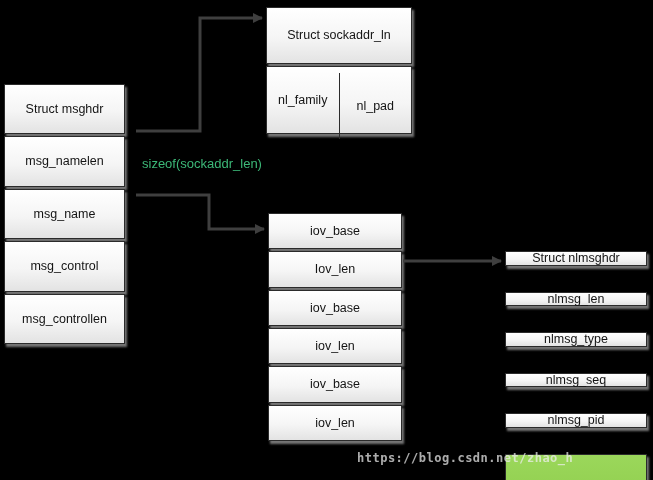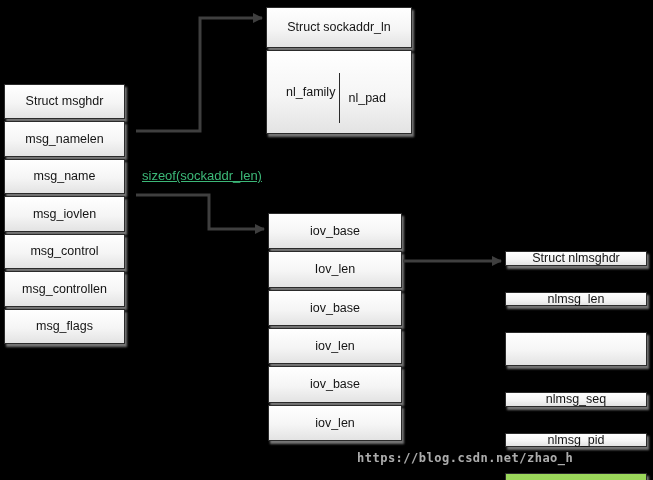--- a/index.html
+++ b/index.html
@@ -17,61 +17,59 @@
   .cell{
     flex:1 1 auto;
     background:linear-gradient(180deg,#ffffff 0%,#f5f5f5 55%,#e3e3e3 100%);
     border:1.5px solid #2b2b2b;
     box-shadow:2px 3px 2px rgba(195,195,195,0.6);
     display:flex;align-items:center;justify-content:center;
     color:#141414;font-size:12.5px;line-height:1;
     box-sizing:border-box;
     white-space:nowrap;
   }
-  .cell.split{padding:16px;}
+  .cell.split{padding:0;}
   .cell.split .half{
     flex:1 1 50%;height:100%;
     display:flex;align-items:center;justify-content:center;
   }
   .cell.split .half + .half{border-left:1.5px solid #2b2b2b;margin-top:12px;}
   .cell.payload{
     flex:0 0 66px;
     background:linear-gradient(180deg,#9bd75b 0%,#92d050 60%,#86c344 100%);
     font-size:14px;color:#101010;
   }
   #msghdr-table   {left:4px;  top:84px;  width:121px;height:260px;}
   #sockaddr-table {left:266px;top:7px;   width:146px;height:127px;}
   #iovec-table    {left:268px;top:213px; width:134px;height:228px;}
   #nlmsghdr-table {left:505px;top:251px; width:142px;height:223px;gap:26px;}
   #arrow-layer{position:absolute;left:0;top:0;width:653px;height:480px;pointer-events:none;}
   #sizeof-note{
-    position:absolute;left:142px;top:168px;
-    color:#3cb878;font-size:13px;white-space:nowrap;text-decoration:underline;
+    position:absolute;left:142px;top:156px;
+    color:#3cb878;font-size:13px;white-space:nowrap;
   }
   #watermark{
     position:absolute;left:357px;top:451px;
     font-family:"DejaVu Sans Mono","Liberation Mono",monospace;
     font-weight:bold;font-size:12px;letter-spacing:0.5px;
     color:rgba(238,238,238,0.72);
     white-space:nowrap;z-index:5;
   }
 </style>
 </head>
 <body>
 
 <div id="canvas">
 
   <div class="struct-table" id="msghdr-table">
     <div class="cell">Struct msghdr</div>
     <div class="cell">msg_namelen</div>
     <div class="cell">msg_name</div>
-    <div class="cell">msg_iovlen</div>
     <div class="cell">msg_control</div>
     <div class="cell">msg_controllen</div>
-    <div class="cell">msg_flags</div>
   </div>
 
   <div class="struct-table" id="sockaddr-table">
     <div class="cell">Struct sockaddr_ln</div>
     <div class="cell split">
       <div class="half">nl_family</div>
       <div class="half">nl_pad</div>
     </div>
   </div>
 
@@ -81,20 +79,21 @@
     <div class="cell">iov_base</div>
     <div class="cell">iov_len</div>
     <div class="cell">iov_base</div>
     <div class="cell">iov_len</div>
   </div>
 
   <div class="struct-table" id="nlmsghdr-table">
     <div class="cell">Struct nlmsghdr</div>
     <div class="cell">nlmsg_len</div>
     <div class="cell split">
+      <div class="half">nlmsg_type</div>
     </div>
     <div class="cell">nlmsg_seq</div>
     <div class="cell">nlmsg_pid</div>
     <div class="cell payload">消息体</div>
   </div>
 
   <svg id="arrow-layer" width="653" height="480" viewBox="0 0 653 480" xmlns="http://www.w3.org/2000/svg">
     <defs>
       <marker id="ah" markerUnits="userSpaceOnUse" markerWidth="11" markerHeight="10" viewBox="0 0 10 10" refX="9" refY="5" orient="auto">
         <path d="M0,0 L10,5 L0,10 Z" fill="#3f3f3f"></path>

